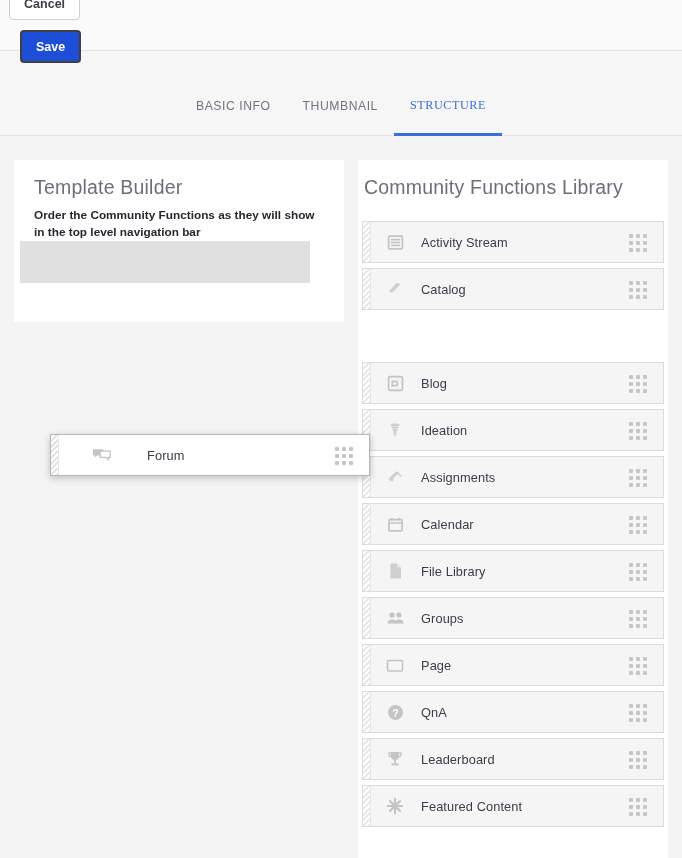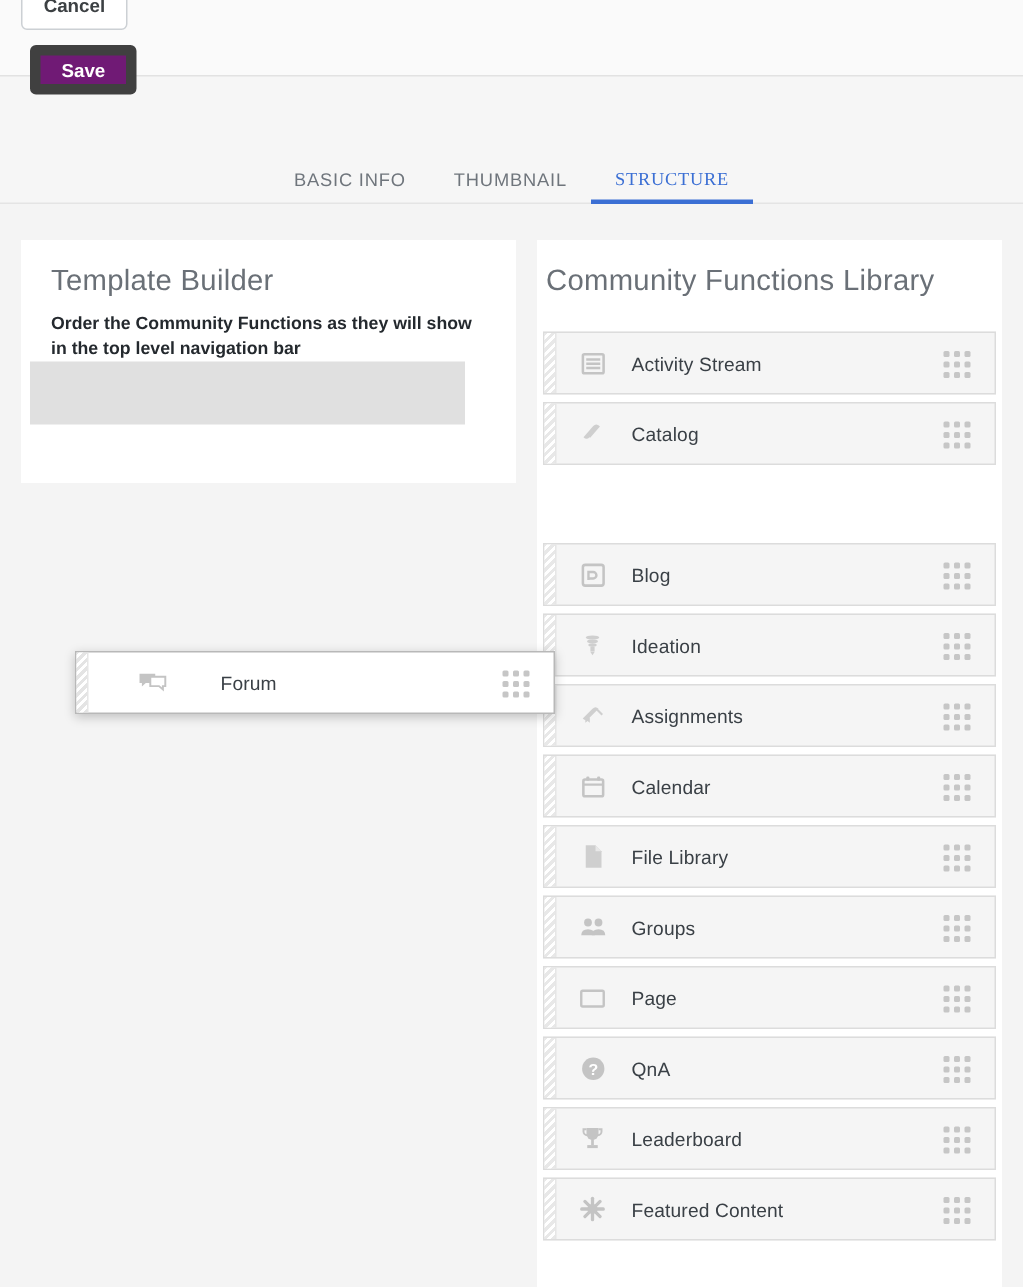--- a/index.html
+++ b/index.html
@@ -26,32 +26,32 @@
   }
   .topbar-actions{ display:flex; align-items:center; gap:10px;flex-direction:column; }
   .btn{
     font-family:"Liberation Sans", sans-serif;
     font-size:12.5px; font-weight:700;
     border-radius:4px; cursor:pointer;
     padding:0 14px; height:33px;
     display:flex; align-items:center; justify-content:center;
   }
   .btn-cancel{ background:#fff; border:1px solid #ccd0d4; color:#3c4043; }
-  .btn-save{ background:#701a75; border:7px solid #404040; color:#fff;margin-left:12px; }
+  .btn-save{ background:#1d4ed8; border:2px solid #404040; color:#fff;margin-left:12px; }
 
   
   .tabbar{
     height:85px; background:#f6f6f6;
     border-bottom:1px solid #e4e4e4;
     display:flex; align-items:flex-end; justify-content:center;
     gap:0; position:relative; z-index:4;
   }
   .tab{
     font-size:12.2px; letter-spacing:.55px;
-    color:#6f757c; padding:0 16px 6px 16px;
+    color:#6f757c; padding:0 16px 20px 16px;
     cursor:pointer; position:relative;
     border-bottom:3px solid transparent;
     margin-bottom:-1px;
   }
   .tab.active{ color:#3b6fd4; border-bottom-color:#3b6fd4;font-family:Liberation Serif, serif; }
 
   
   .content{
     position:absolute; left:0; top:136px;
     width:682px; height:722px;

